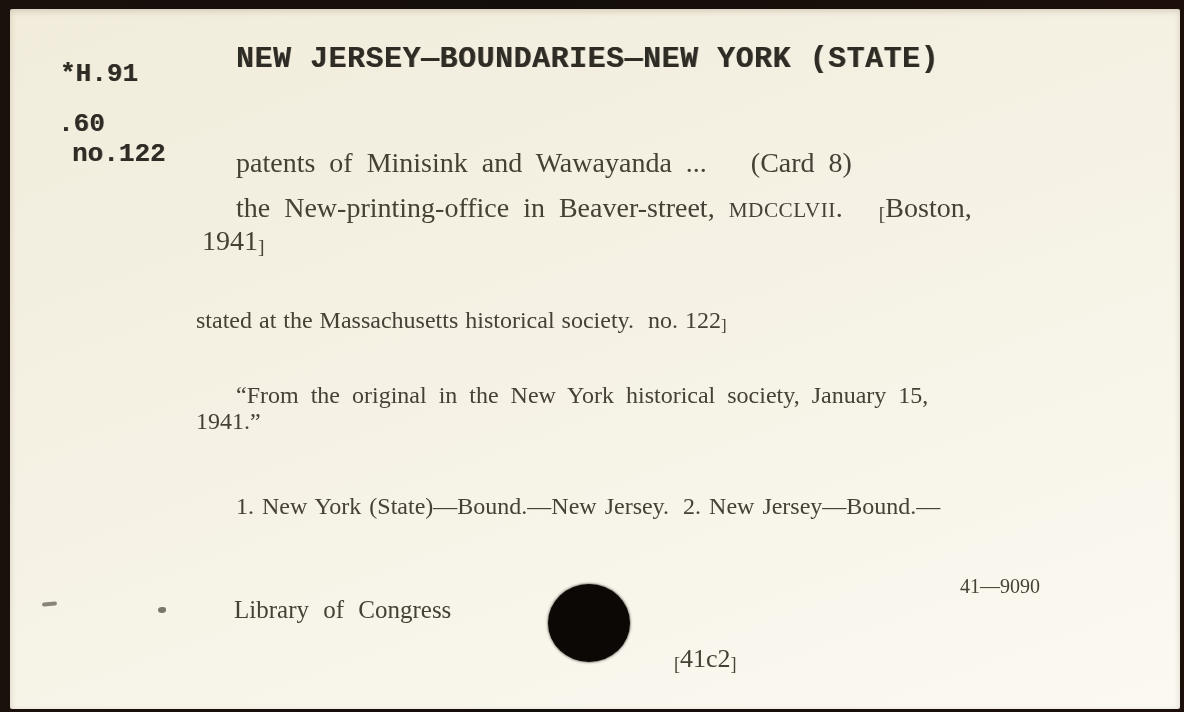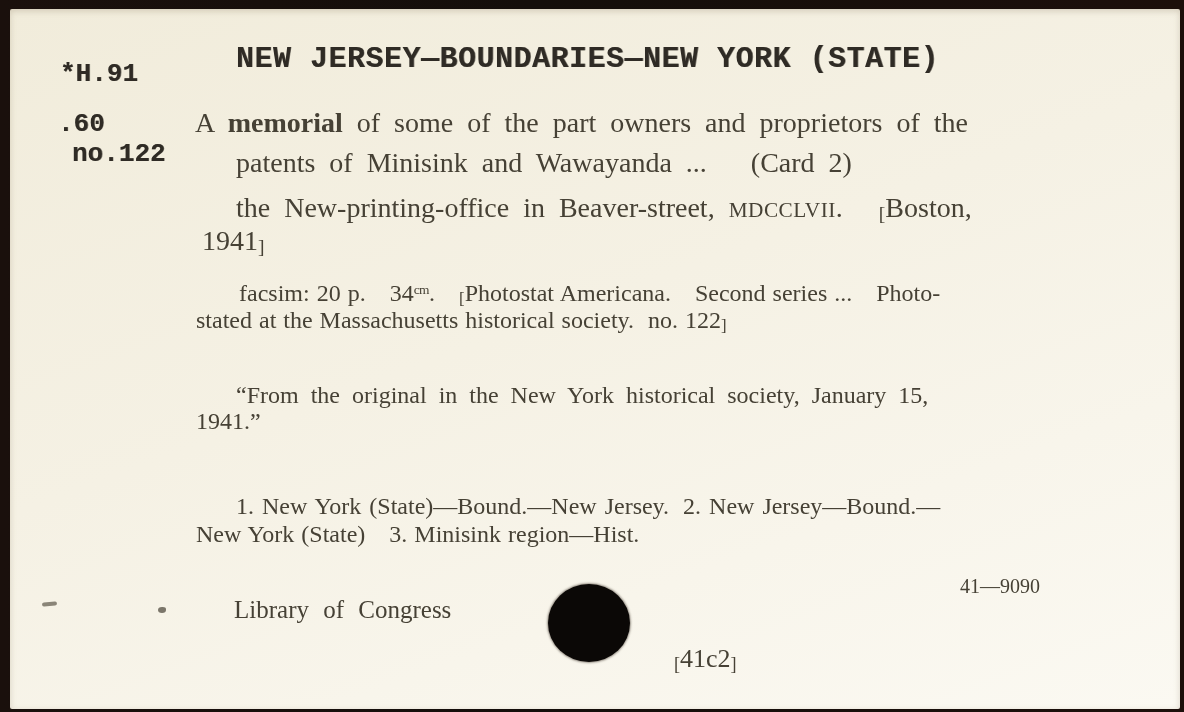--- a/index.html
+++ b/index.html
@@ -64,48 +64,39 @@
 
 <div class="scan">
   <div class="card"></div>
 
   <div class="line typed" style="left:48px;top:60px;font-size:26px;">*H.91</div>
   <div class="line typed" style="left:46px;top:110px;font-size:26px;">.60</div>
   <div class="line typed" style="left:60px;top:140px;font-size:26px;">no.122</div>
 
   <div class="line typed" style="left:224px;top:43px;font-size:30px;letter-spacing:0.5px;">NEW JERSEY—BOUNDARIES—NEW YORK (STATE)</div>
 
-  <div class="line serif title" style="left:183px;top:107px;">
-    <span>A </span><span class="b">memorial</span><span> of some of the part owners and proprietors of the</span>
-  </div>
   <div class="line serif title" style="left:224px;top:147px;">
-    <span>patents of Minisink and Wawayanda ...</span><span class="ml-xl">(Card 2)</span>
+    <span>patents of Minisink and Wawayanda ...</span><span class="ml-xl">(Card 8)</span>
   </div>
   <div class="line serif title" style="left:224px;top:192px;">
     <span>the New-printing-office in Beaver-street, </span><span class="sc">MDCCLVII</span><span>.</span><span class="ml-l lb">[</span><span>Boston,</span>
   </div>
   <div class="line serif title" style="left:190px;top:225px;">
     <span>1941</span><span class="lb">]</span>
   </div>
 
-  <div class="line serif note" style="left:227px;top:280px;">
-    <span>facsim: 20 p.</span><span class="ml-m">34</span><span class="sup">cm</span><span>.</span><span class="ml-m lb">[</span><span>Photostat Americana.</span><span class="ml-m">Second series ...</span><span class="ml-m">Photo-</span>
-  </div>
   <div class="line serif note" style="left:184px;top:307px;">
     <span>stated at the Massachusetts historical society.</span><span class="ml-s">no. 122</span><span class="lb">]</span>
   </div>
 
   <div class="line serif note wide" style="left:224px;top:382px;">“From the original in the New York historical society, January 15,</div>
   <div class="line serif note" style="left:184px;top:408px;">1941.”</div>
 
   <div class="line serif note" style="left:224px;top:493px;word-spacing:2px;">
     <span>1. New York (State)—Bound.—New Jersey.</span><span class="ml-s">2. New Jersey—Bound.—</span>
-  </div>
-  <div class="line serif note" style="left:184px;top:521px;">
-    <span>New York (State)</span><span class="ml-m">3. Minisink region—Hist.</span>
   </div>
 
   <div class="pencil-dash"></div>
   <div class="pencil-dot"></div>
 
   <div class="line serif" style="left:222px;top:596px;font-size:25px;word-spacing:8px;">Library of Congress</div>
 
   <div class="hole"></div>
 
 

